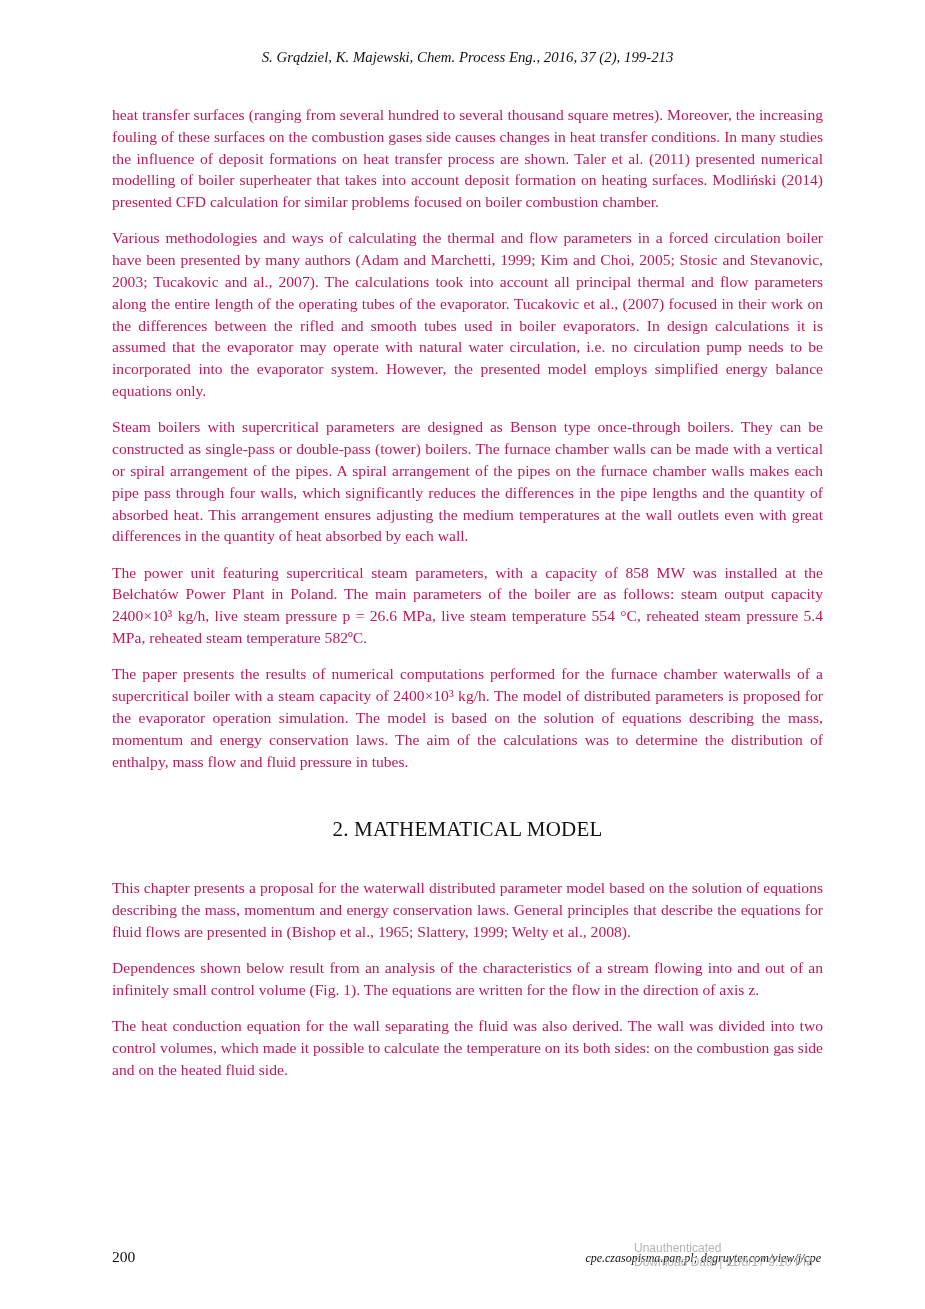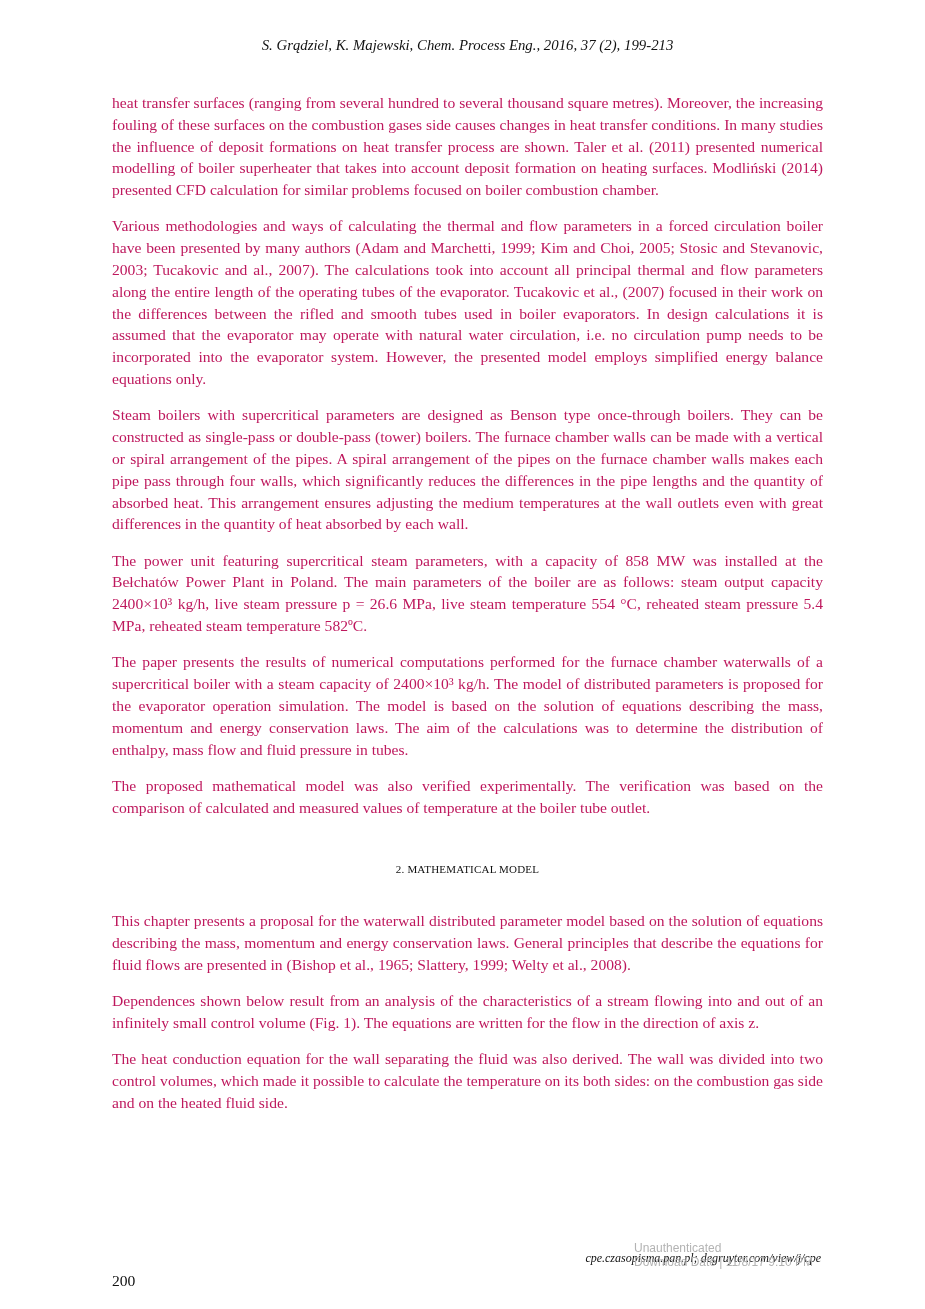--- a/index.html
+++ b/index.html
@@ -10,53 +10,52 @@
   .page {
     position: relative;
     width: 925px;
     height: 1309px;
     background: #ffffff;
     overflow: hidden;
     font-family: "Liberation Serif", serif;
     color: #111111;
   }
   .running-header {
-    margin: 36px 102px 0 112px;
+    margin: 48px 102px 0 112px;
     text-align: center;
     font-style: italic;
     font-size: 14.8px;
     line-height: 18px;
     color: #111111;
   }
   .body-block {
     margin: 38px 102px 0 112px;
   }
   .body-block p {
     margin: 0 0 14.5px 0;
     font-size: 15.6px;
     line-height: 21.8px;
     text-align: justify;
     text-justify: inter-word;
     color: #be185d;
   }
   .section-heading {
     margin: 45px 0 35px 0;
     text-align: center;
-    font-size: 11px;
+    font-size: 21px;
     font-weight: normal;
     letter-spacing: 0.2px;
     color: #111111;
   }
   .footer-page-number {
     position: absolute;
     left: 112px;
     top: 1248px;
     font-size: 15.6px;
     color: #111111;
-    margin-top: 24px;
   }
   .footer-journal {
     position: absolute;
     right: 104px;
     top: 1251px;
     font-style: italic;
     font-size: 12px;
     color: #111111;
     white-space: nowrap;
   }
@@ -78,21 +77,20 @@
 <div class="page">
 
   <div class="running-header">S. Grądziel, K. Majewski, Chem. Process Eng., 2016, 37 (2), 199-213</div>
 
   <div class="body-block">
     <p>heat transfer surfaces (ranging from several hundred to several thousand square metres). Moreover, the increasing fouling of these surfaces on the combustion gases side causes changes in heat transfer conditions. In many studies the influence of deposit formations on heat transfer process are shown. Taler et al. (2011) presented numerical modelling of boiler superheater that takes into account deposit formation on heating surfaces. Modliński (2014) presented CFD calculation for similar problems focused on boiler combustion chamber.</p>
     <p>Various methodologies and ways of calculating the thermal and flow parameters in a forced circulation boiler have been presented by many authors (Adam and Marchetti, 1999; Kim and Choi, 2005; Stosic and Stevanovic, 2003; Tucakovic and al., 2007). The calculations took into account all principal thermal and flow parameters along the entire length of the operating tubes of the evaporator. Tucakovic et al., (2007) focused in their work on the differences between the rifled and smooth tubes used in boiler evaporators. In design calculations it is assumed that the evaporator may operate with natural water circulation, i.e. no circulation pump needs to be incorporated into the evaporator system. However, the presented model employs simplified energy balance equations only.</p>
     <p>Steam boilers with supercritical parameters are designed as Benson type once-through boilers. They can be constructed as single-pass or double-pass (tower) boilers. The furnace chamber walls can be made with a vertical or spiral arrangement of the pipes. A spiral arrangement of the pipes on the furnace chamber walls makes each pipe pass through four walls, which significantly reduces the differences in the pipe lengths and the quantity of absorbed heat. This arrangement ensures adjusting the medium temperatures at the wall outlets even with great differences in the quantity of heat absorbed by each wall.</p>
     <p>The power unit featuring supercritical steam parameters, with a capacity of 858 MW was installed at the Bełchatów Power Plant in Poland. The main parameters of the boiler are as follows: steam output capacity 2400×10³ kg/h, live steam pressure p = 26.6 MPa, live steam temperature 554 °C, reheated steam pressure 5.4 MPa, reheated steam temperature 582ºC.</p>
     <p>The paper presents the results of numerical computations performed for the furnace chamber waterwalls of a supercritical boiler with a steam capacity of 2400×10³ kg/h. The model of distributed parameters is proposed for the evaporator operation simulation. The model is based on the solution of equations describing the mass, momentum and energy conservation laws. The aim of the calculations was to determine the distribution of enthalpy, mass flow and fluid pressure in tubes.</p>
-    <p>The proposed mathematical model was also verified experimentally. The verification was based on the comparison of calculated and measured values of temperature at the boiler tube outlet.</p>
 
     <h2 class="section-heading">2. MATHEMATICAL MODEL</h2>
 
     <p>This chapter presents a proposal for the waterwall distributed parameter model based on the solution of equations describing the mass, momentum and energy conservation laws. General principles that describe the equations for fluid flows are presented in (Bishop et al., 1965; Slattery, 1999; Welty et al., 2008).</p>
     <p>Dependences shown below result from an analysis of the characteristics of a stream flowing into and out of an infinitely small control volume (Fig. 1). The equations are written for the flow in the direction of axis z.</p>
     <p>The heat conduction equation for the wall separating the fluid was also derived. The wall was divided into two control volumes, which made it possible to calculate the temperature on its both sides: on the combustion gas side and on the heated fluid side.</p>
   </div>
 
   <span class="footer-page-number">200</span>
 

